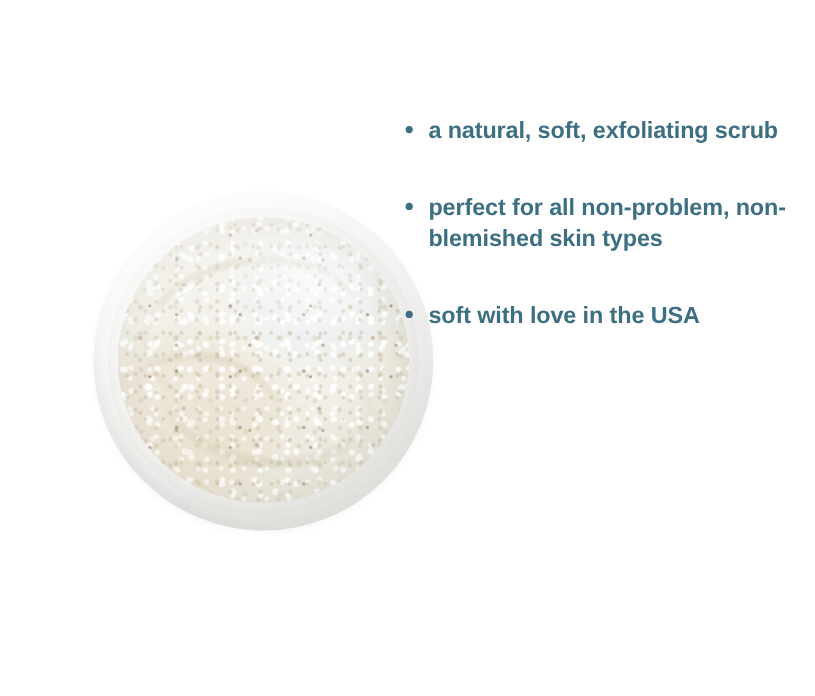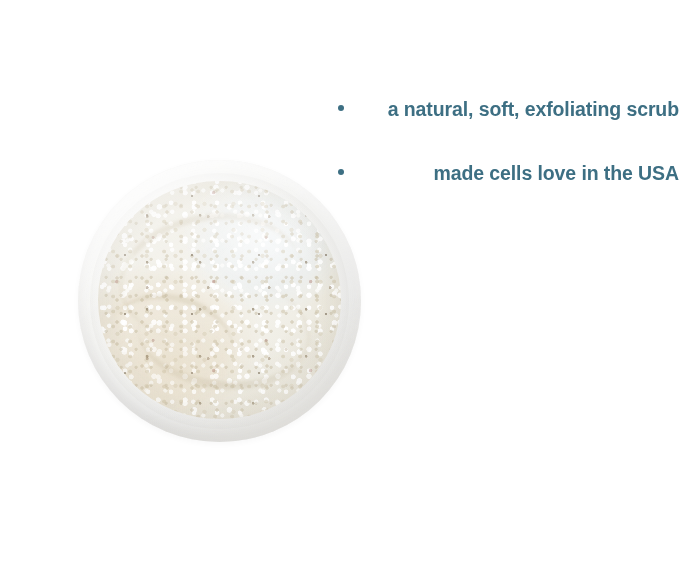--- a/index.html
+++ b/index.html
@@ -196,21 +196,20 @@
     left: 5px;
     top: 9px;
     width: 6px;
     height: 6px;
     border-radius: 50%;
     background: #3d6f83;
   }
 
   .feature-text {
     display: block;
-    text-align: right;
   }
 </style>
 </head>
 <body>
 
 <div class="panel">
 
   <figure class="product-figure">
     <div class="jar">
       <div class="jar-wall"></div>
@@ -228,22 +227,26 @@
     </div>
   </figure>
 
   <ul class="features">
 
     <li class="feature-item">
       <span class="feature-bullet"></span>
       <span class="feature-text">a natural, soft, exfoliating scrub</span>
     </li>
 
-
-
     <li class="feature-item">
       <span class="feature-bullet"></span>
-      <span class="feature-text">made cells love in the USA</span>
+      <span class="feature-text">perfect for all non-problem, non-blemished skin types</span>
     </li>
 
+
+    <li class="feature-item">
+      <span class="feature-bullet"></span>
+      <span class="feature-text">soft with love in the USA</span>
+    </li>
+
   </ul>
 
 </div>
 
 </body></html>

